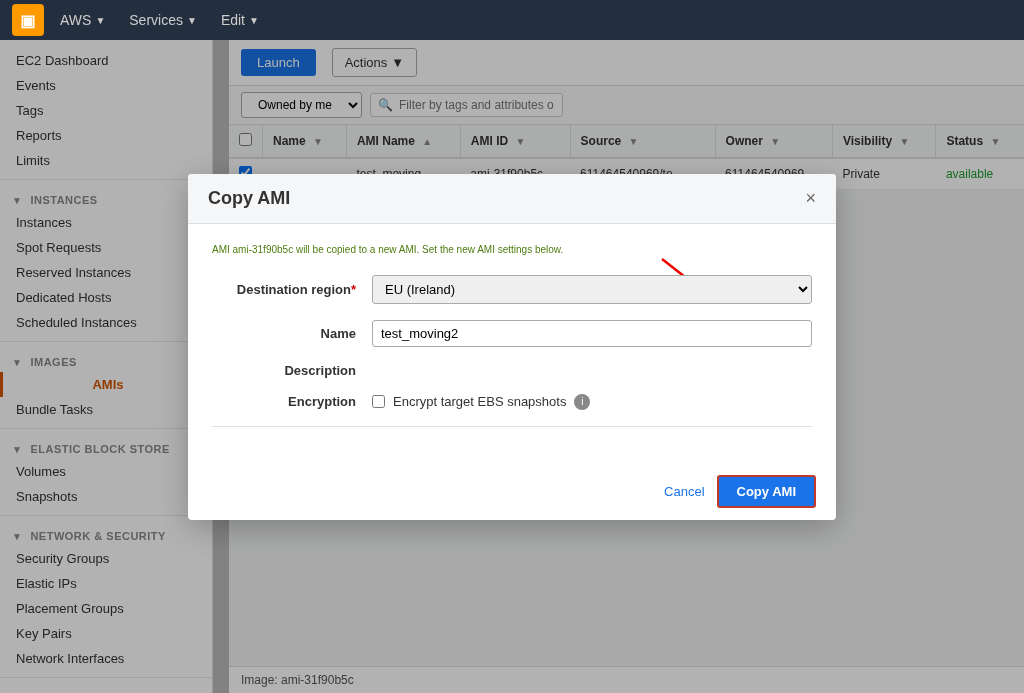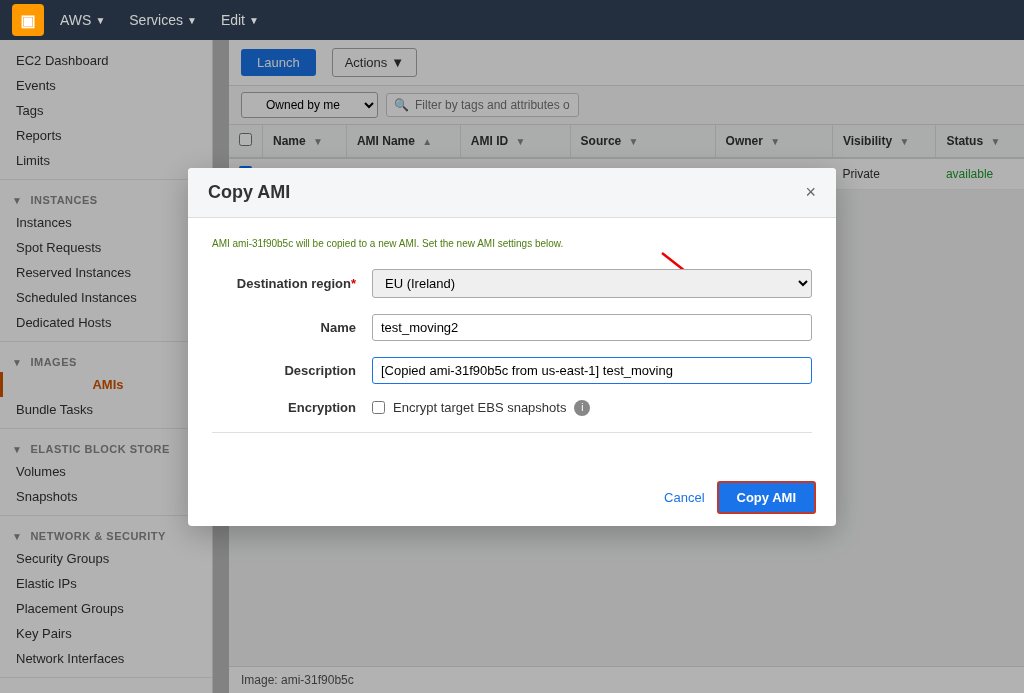--- a/index.html
+++ b/index.html
@@ -118,21 +118,21 @@
       background: #fafafa;
       border-bottom: 1px solid #ddd;
       padding: 6px 12px;
       display: flex;
       align-items: center;
       gap: 8px;
     }
     .filter-select {
       border: 1px solid #aaa;
       background: #fff;
-      padding: 4px 20px;
+      padding: 4px 12px;
       border-radius: 3px;
       font-size: 12px;
       cursor: pointer;
     }
     .search-input {
       flex: 1;
       border: 1px solid #ccc;
       padding: 4px 8px 4px 28px;
       border-radius: 3px;
       font-size: 12px;
@@ -378,24 +378,24 @@
     <div class="sidebar-item">
         <span>Instances</span>
       </div>
     <div class="sidebar-item">
         <span>Spot Requests</span>
       </div>
     <div class="sidebar-item">
         <span>Reserved Instances</span>
       </div>
     <div class="sidebar-item">
+        <span>Dedicated Hosts</span>
+      </div>
+    <div class="sidebar-item">
         <span>Scheduled Instances</span>
-      </div>
-    <div class="sidebar-item">
-        <span>Dedicated Hosts</span>
       </div>
 
     <div class="sidebar-divider"></div>
     <div class="sidebar-section-header">
       <span class="collapse-arrow">▼</span>
       <span>IMAGES</span>
     </div>
     <div class="sidebar-item active">
         <span>AMIs</span>
       </div>
@@ -569,21 +569,20 @@
         </div>
       </div>
 
       <div class="form-row">
         <label class="form-label">Name</label>
         <input type="text" class="form-control" value="test_moving2" style="">
       </div>
 
       <div class="form-row">
         <label class="form-label">Description</label>
-        <input type="text" class="form-control blue-border" value="[Copied ami-31f90b5c from us-east-1] test_moving" style="">
       </div>
 
       <div class="form-row">
         <label class="form-label">Encryption</label>
         <div class="checkbox-row">
           <input type="checkbox" style="">
           <span>Encrypt target EBS snapshots</span>
           <span class="info-icon">i</span>
         </div>
       </div>

